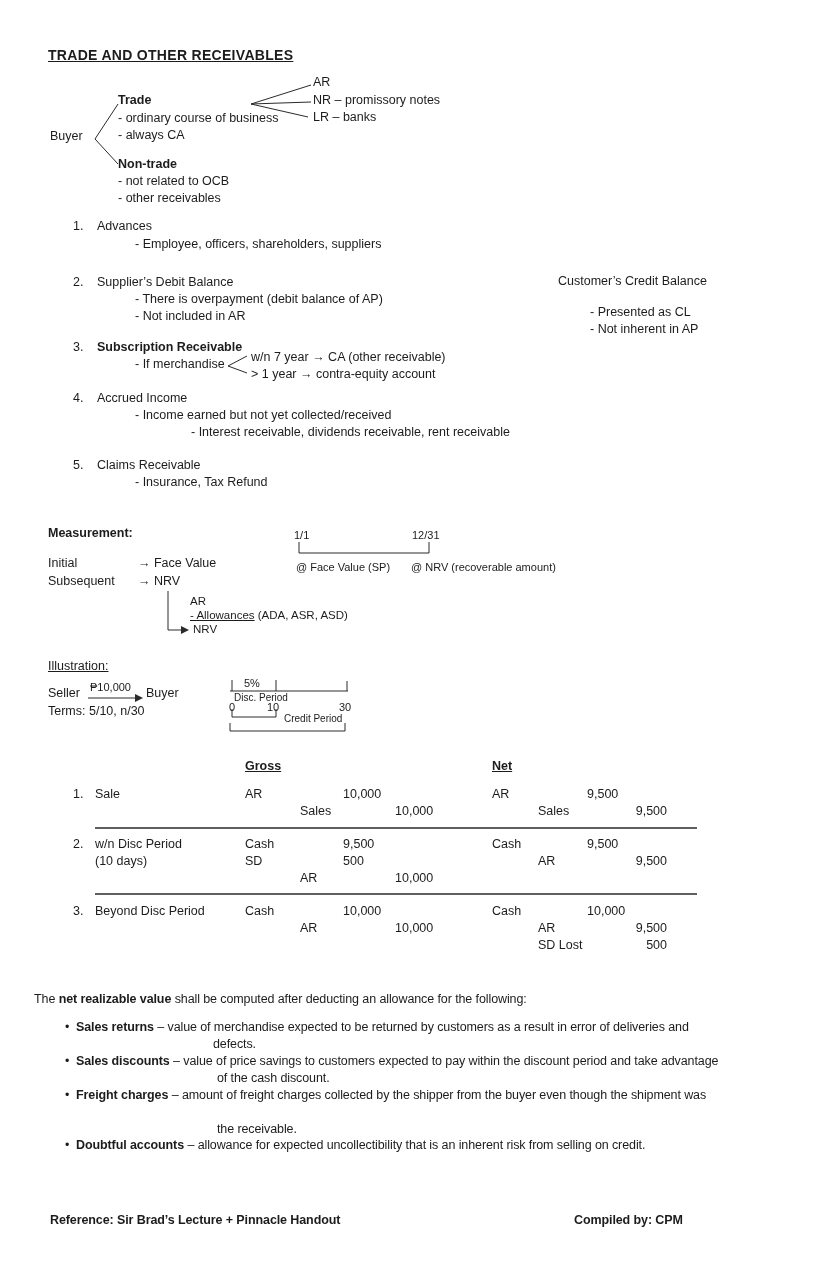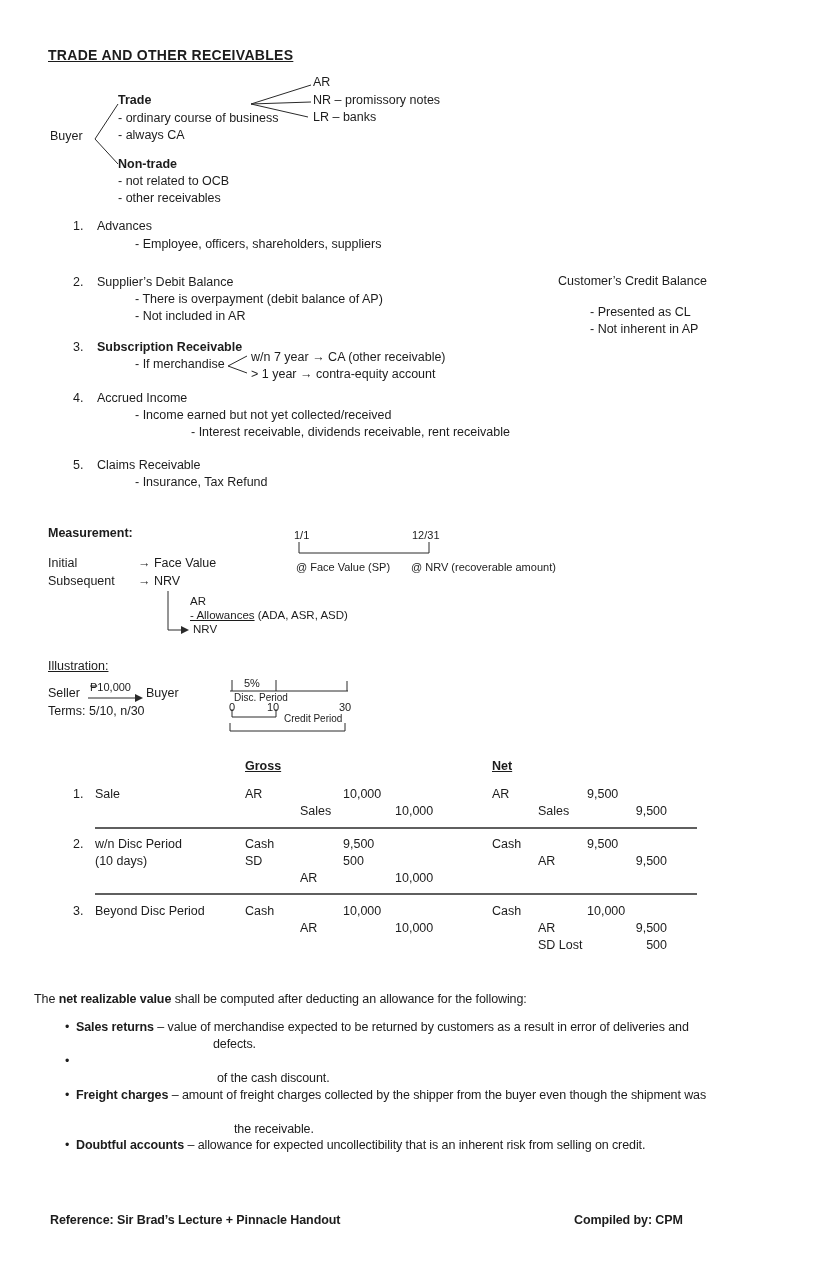--- a/index.html
+++ b/index.html
@@ -228,25 +228,26 @@
       </div>
   </div>
 
   <div class="abs condensed" style="left:34px; top:992px;"><span>The </span><span class="bold">net realizable value</span><span> shall be computed after deducting an allowance for the following:</span></div>
 
   <div class="abs condensed" style="left:65px; top:1020px;">•</div>
   <div class="abs condensed" style="left:76px; top:1020px;"><span class="bold">Sales returns</span><span> – value of merchandise expected to be returned by customers as a result in error of deliveries and</span></div>
   <div class="abs condensed" style="left:213px; top:1037px;">defects.</div>
 
   <div class="abs condensed" style="left:65px; top:1054px;">•</div>
+  <div class="abs condensed" style="left:76px; top:1054px;"><span class="bold">Sales discounts</span><span> – value of price savings to customers expected to pay within the discount period and take advantage</span></div>
   <div class="abs condensed" style="left:217px; top:1071px;">of the cash discount.</div>
 
   <div class="abs condensed" style="left:65px; top:1088px;">•</div>
   <div class="abs condensed" style="left:76px; top:1088px;"><span class="bold">Freight charges</span><span> – amount of freight charges collected by the shipper from the buyer even though the shipment was</span></div>
-  <div class="abs condensed" style="left:217px; top:1122px;margin-left:17px;">the receivable.</div>
+  <div class="abs condensed" style="left:217px; top:1122px;">the receivable.</div>
 
   <div class="abs condensed" style="left:65px; top:1138px;">•</div>
   <div class="abs bold condensed" style="left:50px; top:1213px;">Reference: Sir Brad’s Lecture + Pinnacle Handout</div>
 
   <div class="abs condensed" style="left:76px; top:1138px;"><span class="bold">Doubtful accounts</span><span> – allowance for expected uncollectibility that is an inherent risk from selling on credit.</span></div>
   <div class="abs bold condensed" style="left:574px; top:1213px;">Compiled by: CPM</div>
 
 </div>
 
 </body></html>

